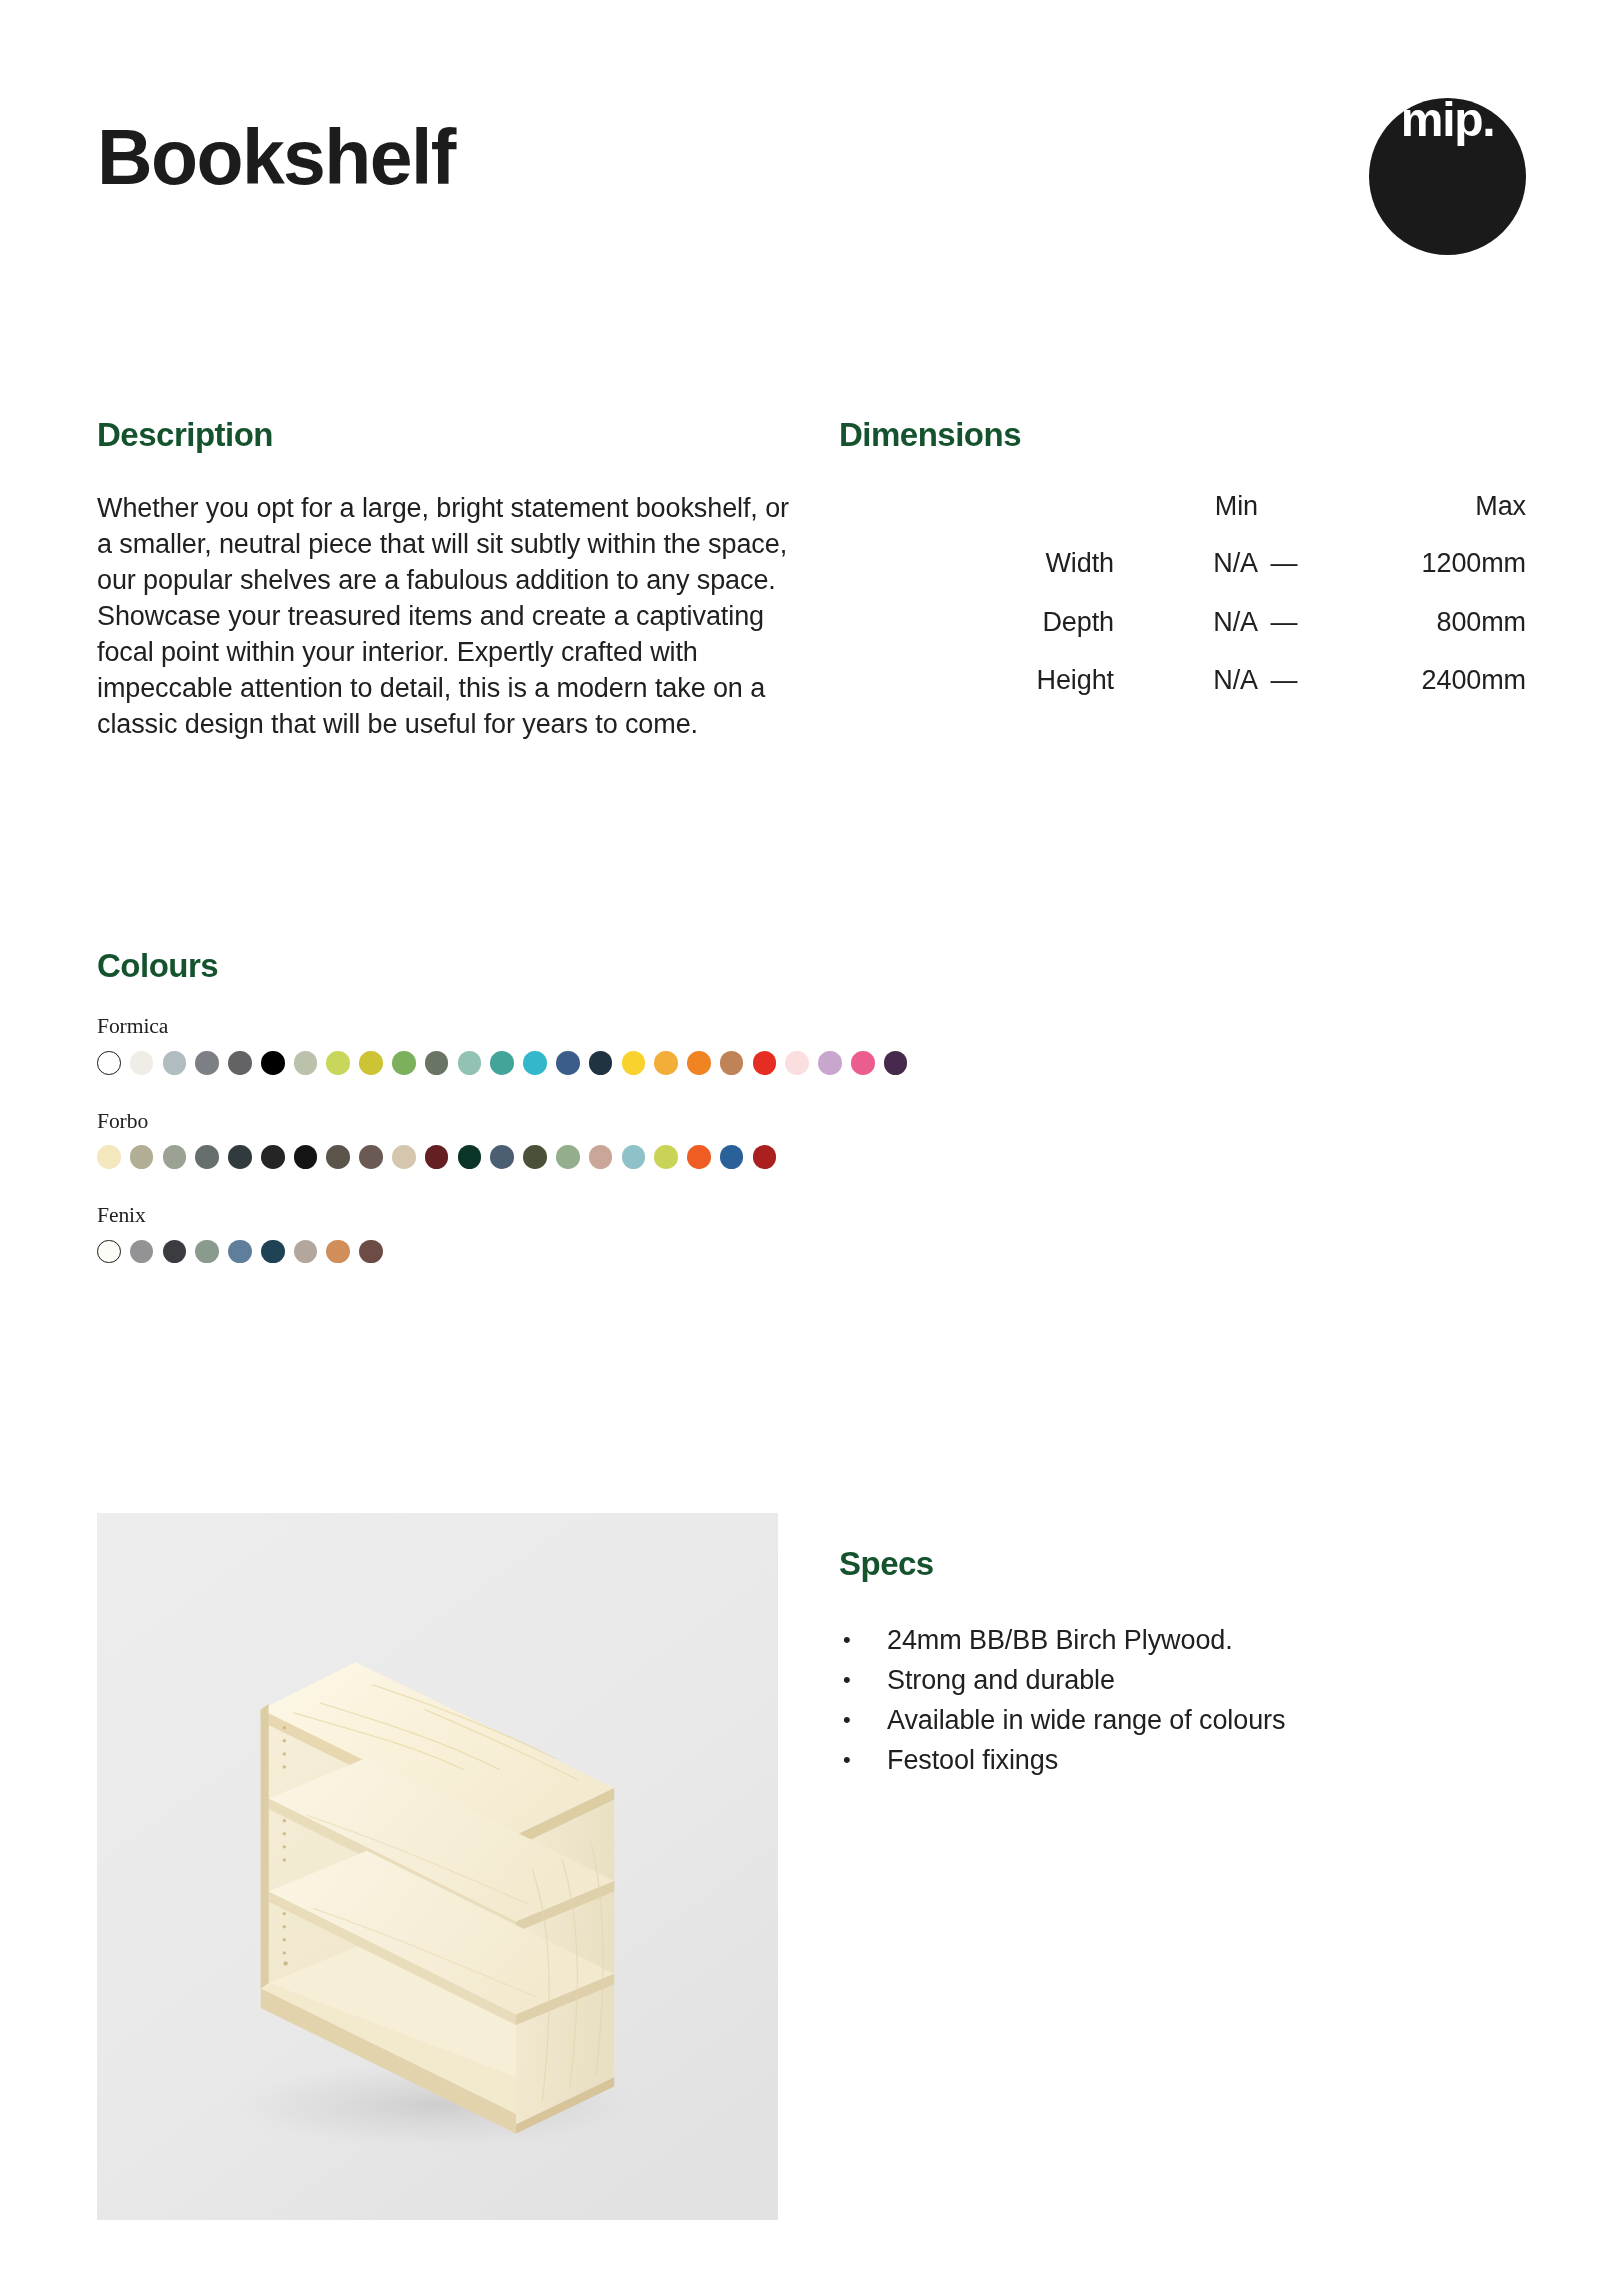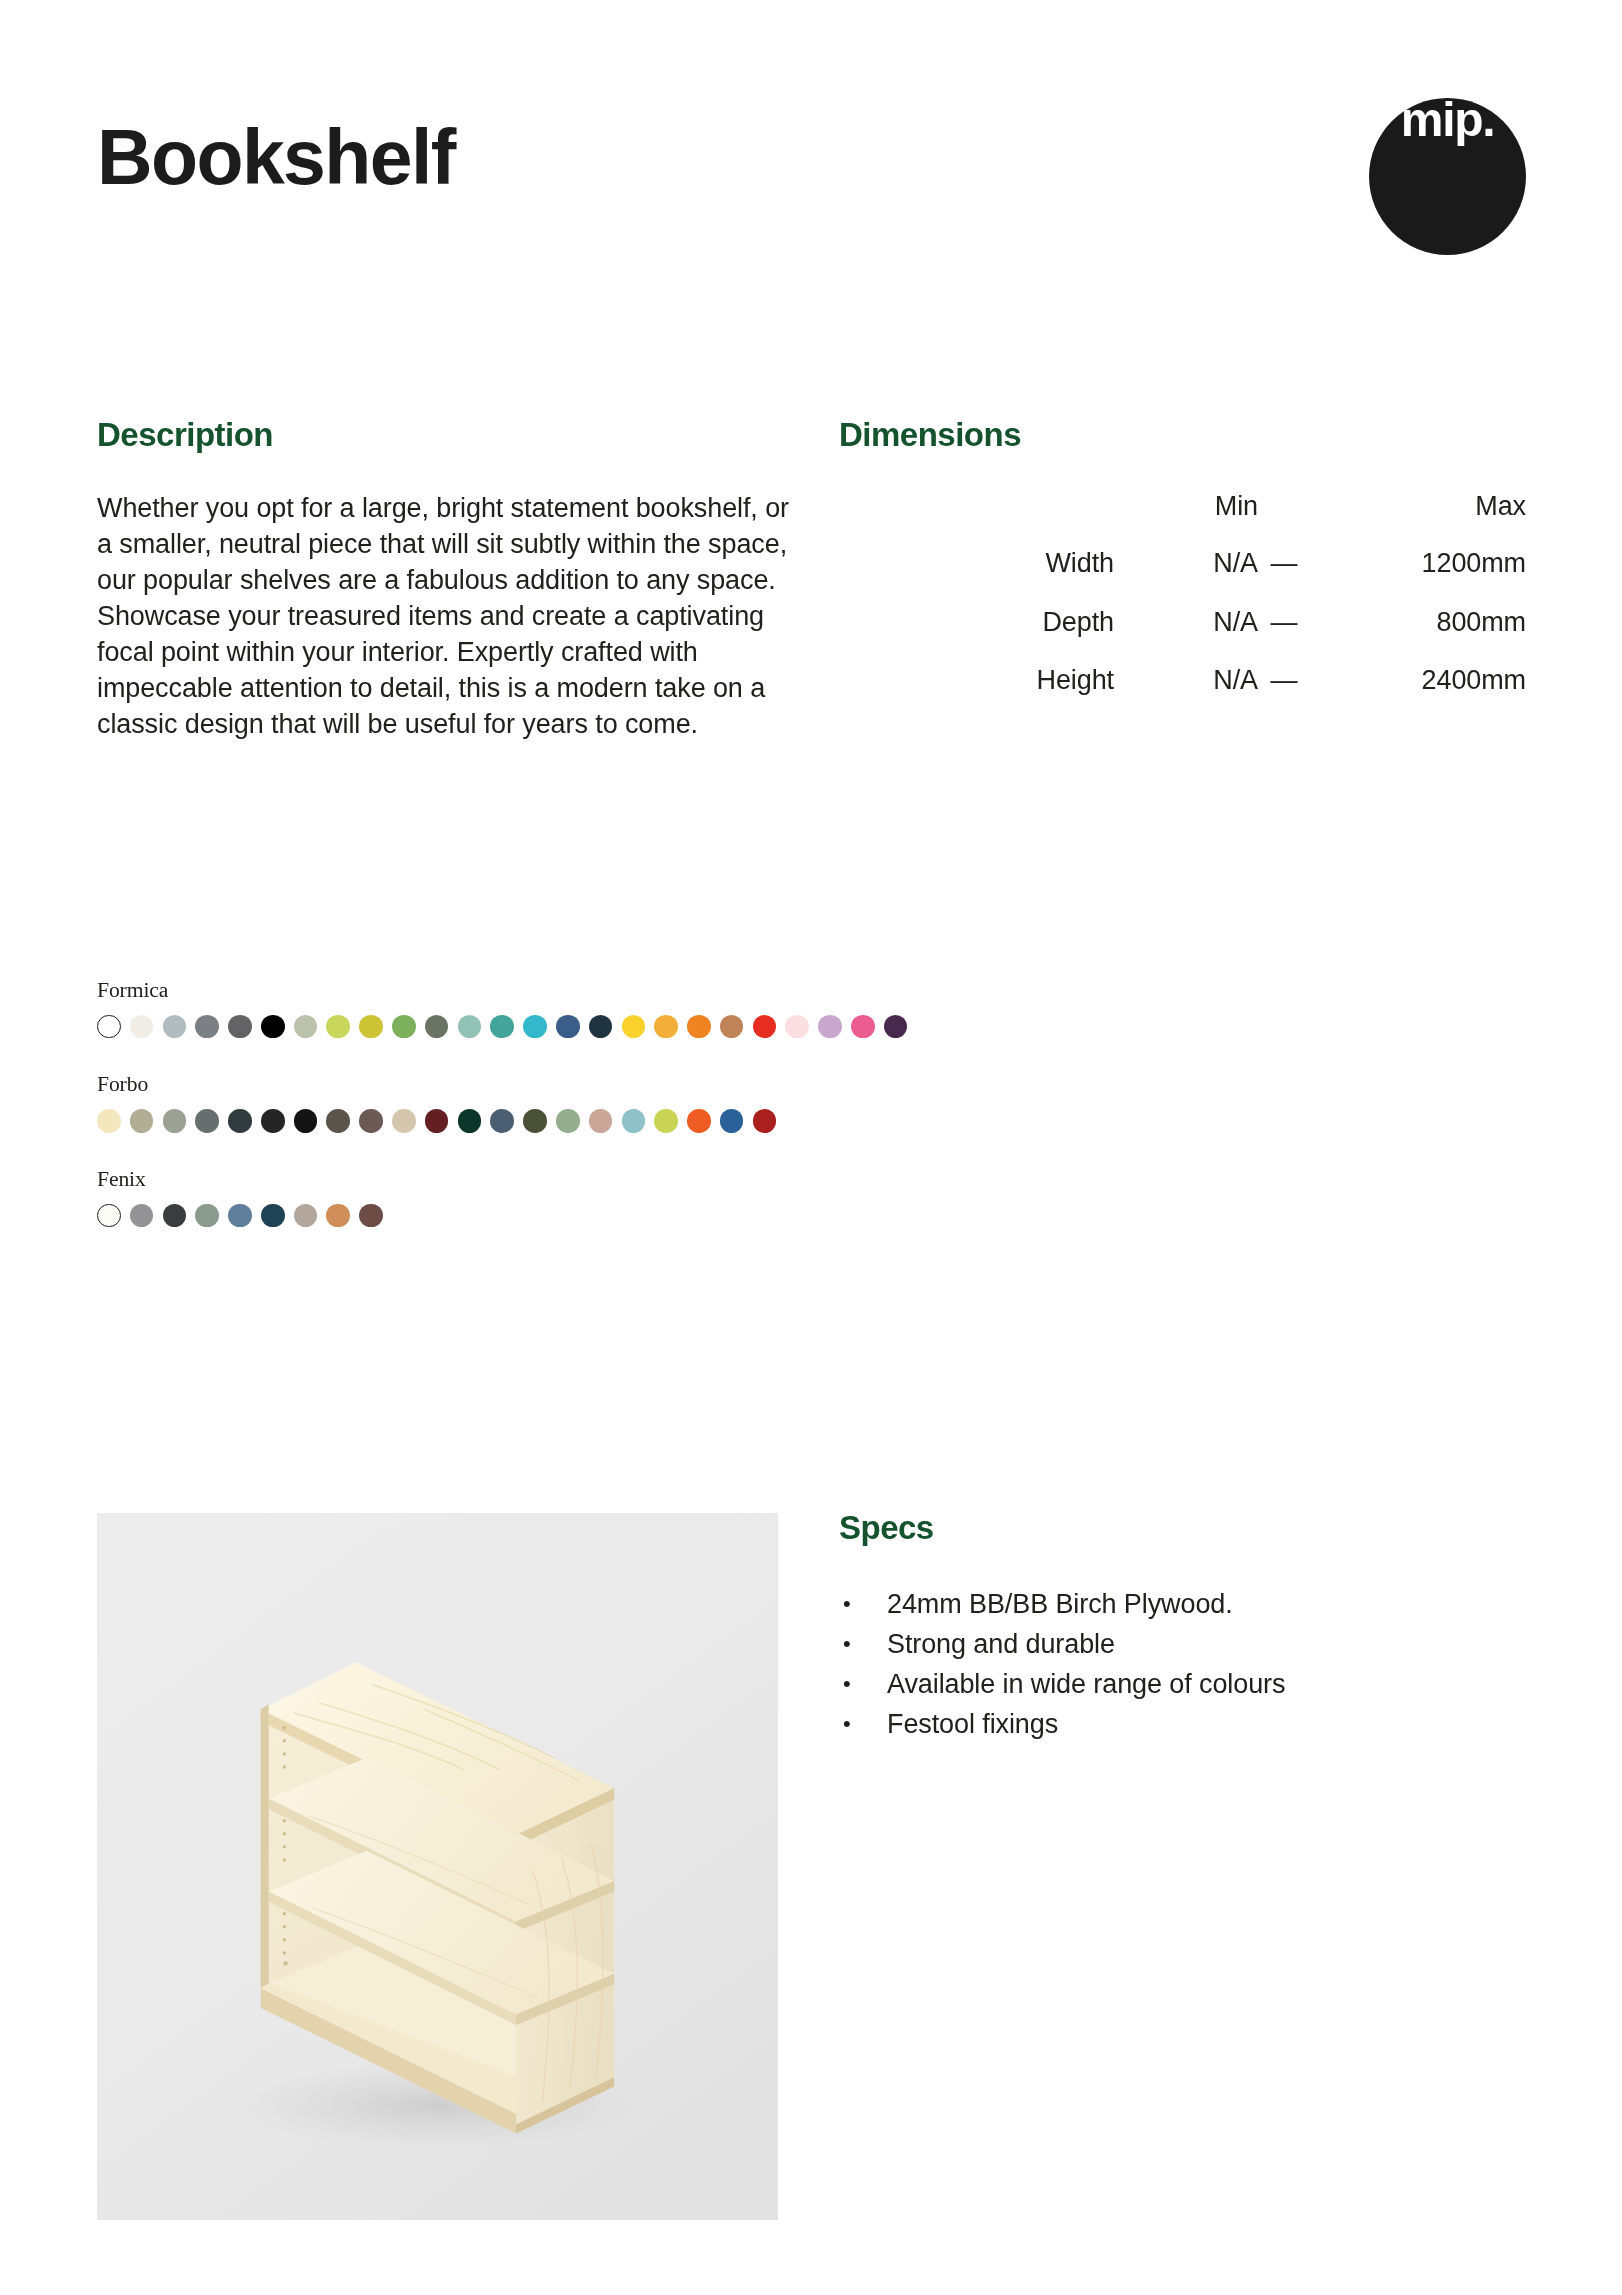--- a/index.html
+++ b/index.html
@@ -151,21 +151,21 @@
     height: 707px;
     background: #eaeaea;
     overflow: hidden;
   }
   .product-figure svg { display: block; width: 100%; height: 100%; }
 
   
   .specs-block {
     position: absolute;
     left: 839px;
-    top: 1510px;
+    top: 1546px;
     width: 687px;
   }
   .specs-list {
     margin-top: 39px;
     list-style: none;
   }
   .specs-list li {
     position: relative;
     font-size: 27px;
     line-height: 1.48;
@@ -228,20 +228,21 @@
             <td class="col-label">Height</td>
             <td class="col-min">N/A</td>
             <td class="col-dash">—</td>
             <td class="col-max">2400mm</td>
           </tr>
         </tbody>
     </table>
   </div>
 
   <div class="colours-block">
+    <div class="h2">Colours</div>
     <div id="swatch-groups">
         <div class="swatch-group">
           <div class="swatch-group-label">Formica</div>
           <div class="swatch-row">
             <div class="swatch outlined" title="#ffffff" style="background: rgb(255, 255, 255);"></div>
             <div class="swatch" title="#f0ece6" style="background: rgb(240, 236, 230);"></div>
             <div class="swatch" title="#b0bcc0" style="background: rgb(176, 188, 192);"></div>
             <div class="swatch" title="#7c8084" style="background: rgb(124, 128, 132);"></div>
             <div class="swatch" title="#636365" style="background: rgb(99, 99, 101);"></div>
             <div class="swatch" title="#000000" style="background: rgb(0, 0, 0);"></div>

